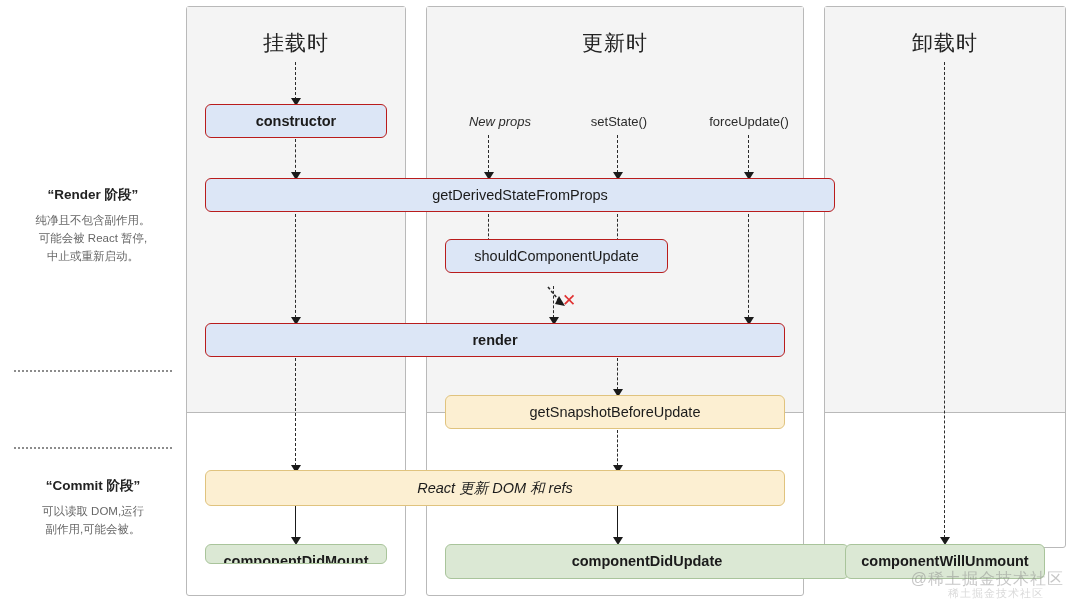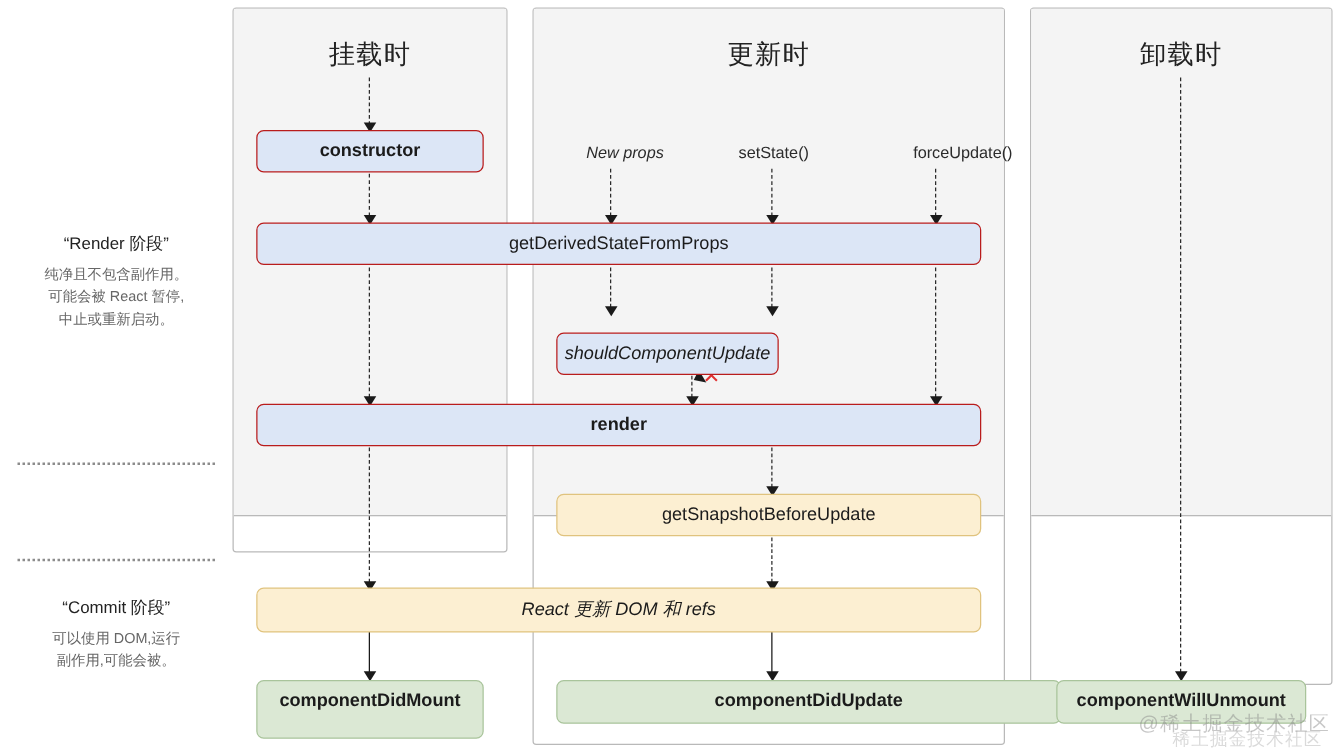--- a/index.html
+++ b/index.html
@@ -16,21 +16,21 @@
     background: #ffffff;
   }
 
   
   .panel {
     position: absolute;
     border: 1px solid #b9b9b9;
     border-radius: 3px;
     background: #ffffff;
   }
-  .panel-mount   { left: 186px; top: 6px;  width: 220px; height: 436px; }
+  .panel-mount   { left: 186px; top: 6px;  width: 220px; height: 590px; }
   .panel-update  { left: 426px; top: 6px;  width: 378px; height: 590px; }
   .panel-unmount { left: 824px; top: 6px;  width: 242px; height: 542px; padding-left: 44px; }
 
   
   .panel-shade {
     position: absolute;
     left: 0; top: 0; right: 0;
     height: 406px;
     background: #f4f4f4;
     border-bottom: 1px solid #b9b9b9;
@@ -50,21 +50,21 @@
   
   .legend {
     position: absolute;
     left: 0;
     width: 186px;
     text-align: center;
     color: #555;
   }
   .legend .lg-title {
     font-size: 13.5px;
-    font-weight: normal;
+    font-weight: bold;
     color: #222;
     margin-bottom: 8px;
     white-space: nowrap;
   }
   .legend .lg-body {
     font-size: 11.5px;
     line-height: 1.55;
     color: #666;
   }
   .lg-render    { top: 186px; }
@@ -148,23 +148,23 @@
     right: 8px;
     bottom: 12px;
     font-size: 16px;
     color: rgba(130,130,130,0.45);
     letter-spacing: 1px;
     white-space: nowrap;
     pointer-events: none;
   }
   .watermark-sub {
     position: absolute;
-    right: 14px;
+    right: 28px;
     bottom: 1px;
-    font-size: 14px;
+    font-size: 11px;
     color: rgba(150,150,150,0.35);
     letter-spacing: 1px;
     white-space: nowrap;
     pointer-events: none;
   }
 </style>
 </head>
 <body>
 
 <div id="root">
@@ -194,28 +194,28 @@
   </div>
 
   <div class="dotted-sep sep-1"></div>
 
 
   <div class="dotted-sep sep-2"></div>
 
   <div class="legend lg-commit">
     <div class="lg-title">“Commit 阶段”</div>
     <div class="lg-body">
-      <div>可以使用 DOM,运行</div>
+      <div>可以读取 DOM,运行</div>
       <div>副作用,可能会被。</div>
     </div>
   </div>
 
   <div class="trigger ital" style="left:440px; top:114px; width:120px;">New props</div>
   <div class="trigger" style="left:560px; top:114px; width:118px;">setState()</div>
-  <div class="trigger" style="left:688px; top:114px; width:122px;text-align:right;">forceUpdate()</div>
+  <div class="trigger" style="left:688px; top:114px; width:122px;">forceUpdate()</div>
 
   <div class="vline-dash" style="left:295px; top:62px;  height:38px;"></div>
   <div class="arrowhead" style="left:291px; top:98px;"></div>
 
   <div class="vline-dash" style="left:295px; top:139px; height:34px;"></div>
   <div class="arrowhead" style="left:291px; top:172px;"></div>
 
   <div class="vline-dash" style="left:295px; top:214px; height:104px;"></div>
   <div class="arrowhead" style="left:291px; top:317px;"></div>
 
@@ -258,31 +258,31 @@
   <div class="arrowhead" style="left:613px; top:465px;"></div>
 
   <div class="vline-solid" style="left:617px; top:505px; height:33px;"></div>
   <div class="arrowhead" style="left:613px; top:537px;"></div>
 
   <div class="vline-dash" style="left:944px; top:62px; height:476px;"></div>
   <div class="arrowhead" style="left:940px; top:537px;"></div>
 
   <div class="node blue bold" style="left:205px; top:104px; width:182px;">constructor</div>
 
-  <div class="node blue" style="left:205px; top:178px; width:580px;">getDerivedStateFromProps</div>
-
-  <div class="node blue" style="left:445px; top:266px; width:178px;font-style:italic;">shouldComponentUpdate</div>
+  <div class="node blue" style="left:205px; top:178px; width:630px;">getDerivedStateFromProps</div>
+
+  <div class="node blue" style="left:445px; top:239px; width:223px;">shouldComponentUpdate</div>
 
   <div class="node blue bold" style="left:205px; top:323px; width:580px;">render</div>
 
   <div class="node orng" style="left:445px; top:395px; width:340px;">getSnapshotBeforeUpdate</div>
 
   <div class="node orng ital" style="left:205px; top:470px; width:580px; height:36px; line-height:34px;">React 更新 DOM 和 refs</div>
 
-  <div class="node green bold" style="left:205px; top:544px; width:182px; height:47px; line-height:33px;">componentDidMount</div>
+  <div class="node green bold" style="left:205px; top:544px; width:182px; height:20px; line-height:33px;">componentDidMount</div>
 
   <div class="node green bold" style="left:445px; top:544px; width:404px; height:35px; line-height:33px;">componentDidUpdate</div>
 
   <div class="node green bold" style="left:845px; top:544px; width:200px; height:35px; line-height:33px;">componentWillUnmount</div>
 
   <div class="watermark">@稀土掘金技术社区</div>
   <div class="watermark-sub">稀土掘金技术社区</div>
 
 </div>
 

